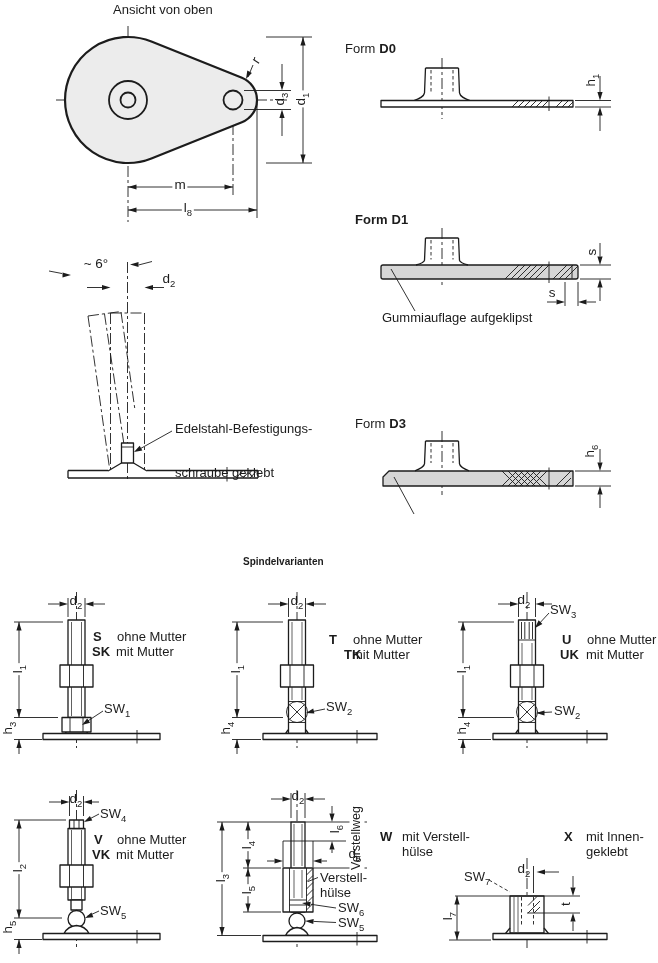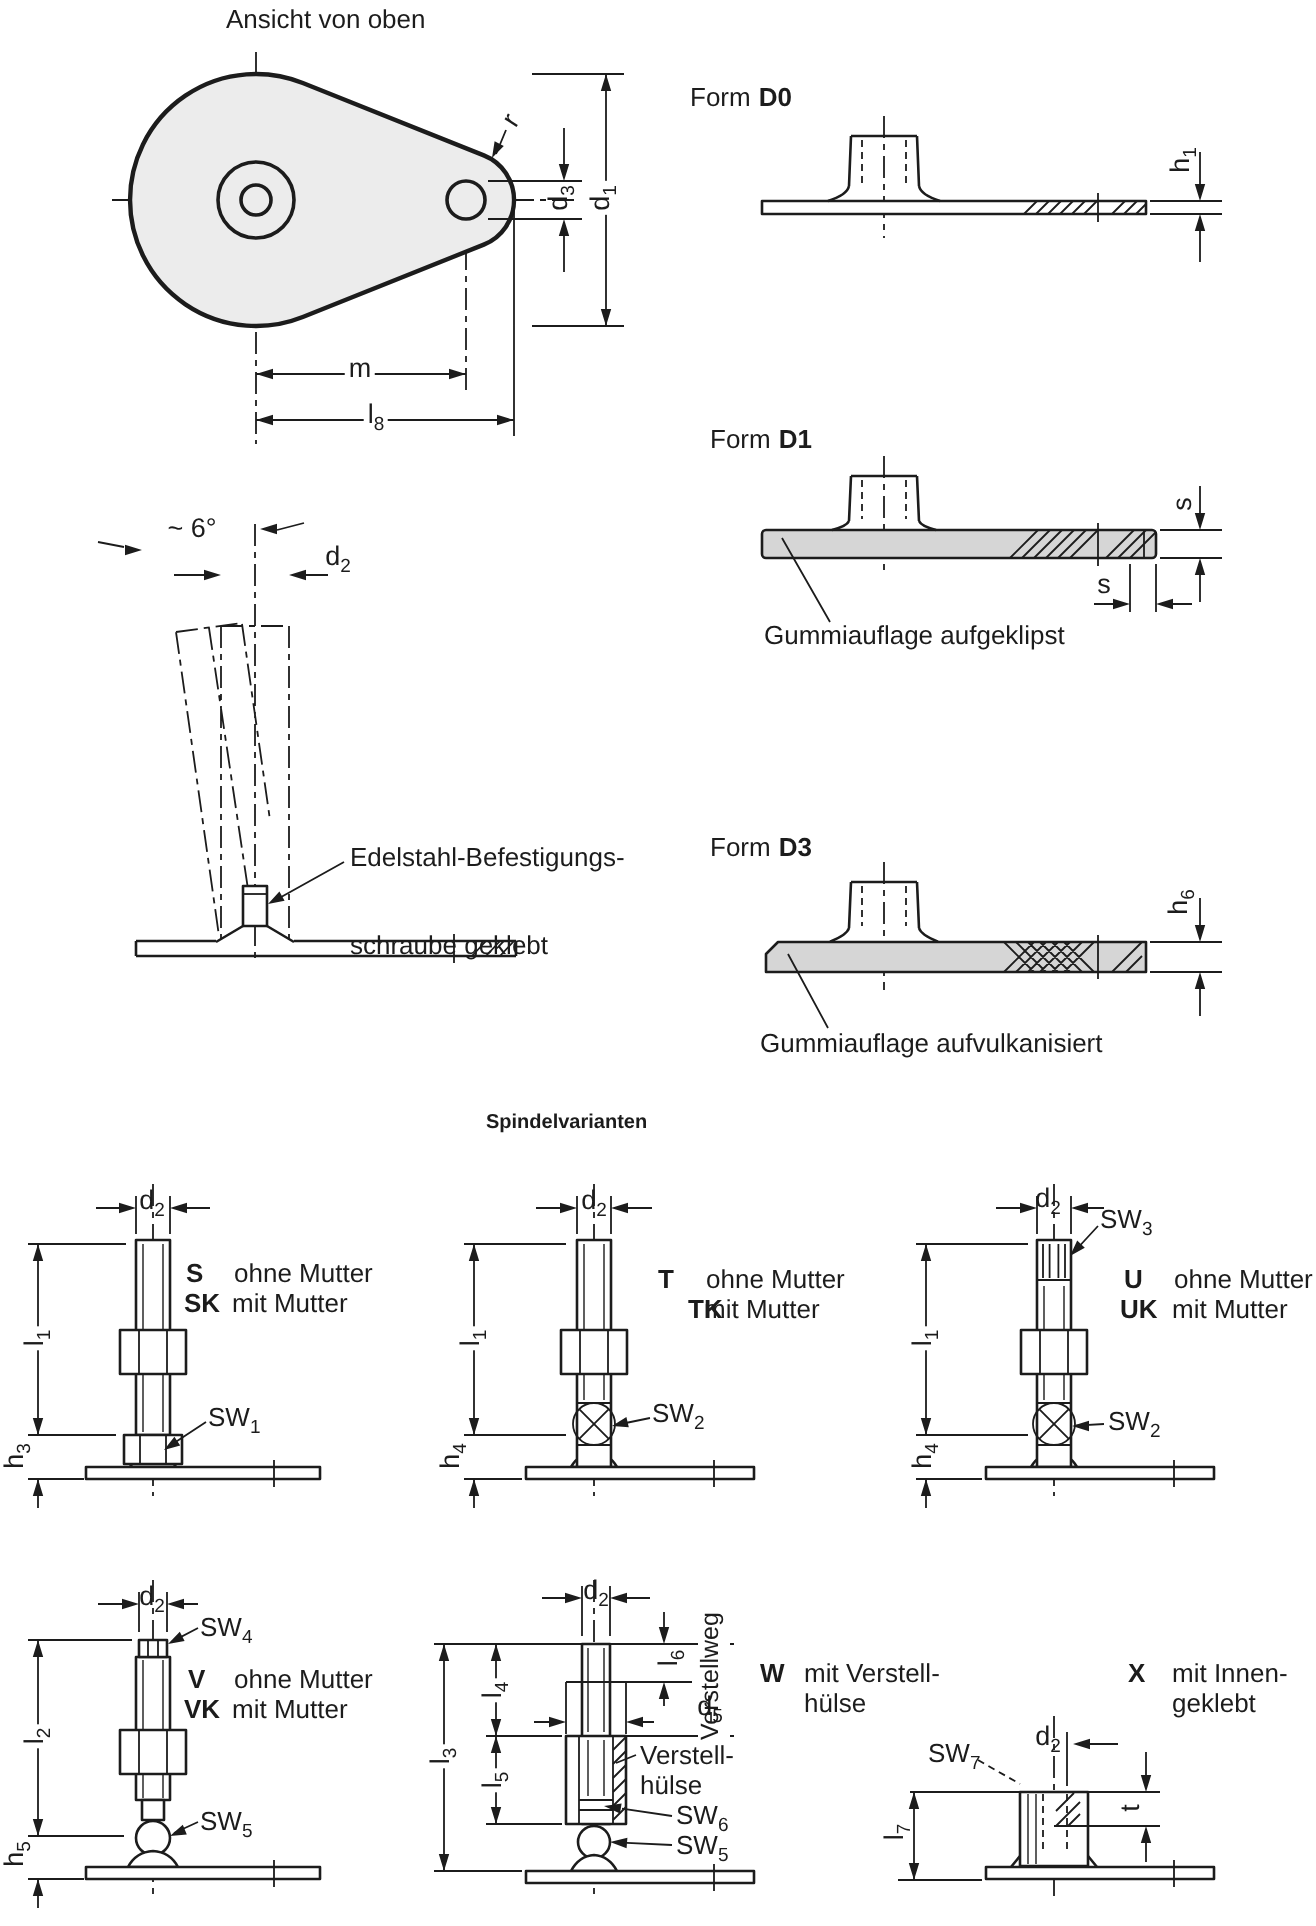--- a/index.html
+++ b/index.html
@@ -174,28 +174,27 @@
 
   <span class="pos rotr" style="left:257px;top:61px;"><span>r</span><sub></sub></span>
   <span class="pos rot" style="left:281px;top:99px;"><span>d</span><sub>3</sub></span>
   <span class="pos rot bg" style="left:302px;top:99px;"><span>d</span><sub>1</sub></span>
   <span class="pos bg" style="left:180px;top:186px;"><span>m</span><sub></sub></span>
   <span class="pos bg" style="left:188px;top:209px;"><span>l</span><sub>8</sub></span>
 
   <span class="tl" style="left:345px;top:41px;text-align:center;"><span>Form</span><b style="margin-left:4px">D0</b></span>
   <span class="pos rot" style="left:592px;top:80px;"><span>h</span><sub>1</sub></span>
 
-  <span class="tl" style="left:355px;top:212px;"><span>Form</span><b style="margin-left:4px">D1</b></span>
+  <span class="tl" style="left:355px;top:212px;font-weight:bold;"><span>Form</span><b style="margin-left:4px">D1</b></span>
   <span class="pos rot" style="left:593px;top:252px;"><span>s</span><sub></sub></span>
   <span class="pos" style="left:552px;top:294px;"><span>s</span><sub></sub></span>
   <span class="tl" style="left:382px;top:310px;">Gummiauflage aufgeklipst</span>
 
   <span class="tl" style="left:355px;top:416px;"><span>Form</span><b style="margin-left:4px">D3</b></span>
   <span class="pos rot" style="left:591px;top:451px;"><span>h</span><sub>6</sub></span>
-  <span class="tl" style="left:380px;top:514px;">Gummiauflage aufvulkanisiert</span>
 
   <span class="pos" style="left:96px;top:264px;">~ 6°</span>
   <span class="pos" style="left:169px;top:280px;"><span>d</span><sub>2</sub></span>
   <span class="tl" style="left:175px;top:421px;">Edelstahl-Befestigungs-</span>
   <span class="tl" style="left:175px;top:437px;margin-top:28px;">schraube geklebt</span>
 
   <span class="tl b" style="left:243px;top:554px;font-size:10px;">Spindelvarianten</span>
 
   <span class="pos" style="left:76px;top:602px;"><span>d</span><sub>2</sub></span>
   <span class="tl b" style="left:93px;top:629px;">S</span>

